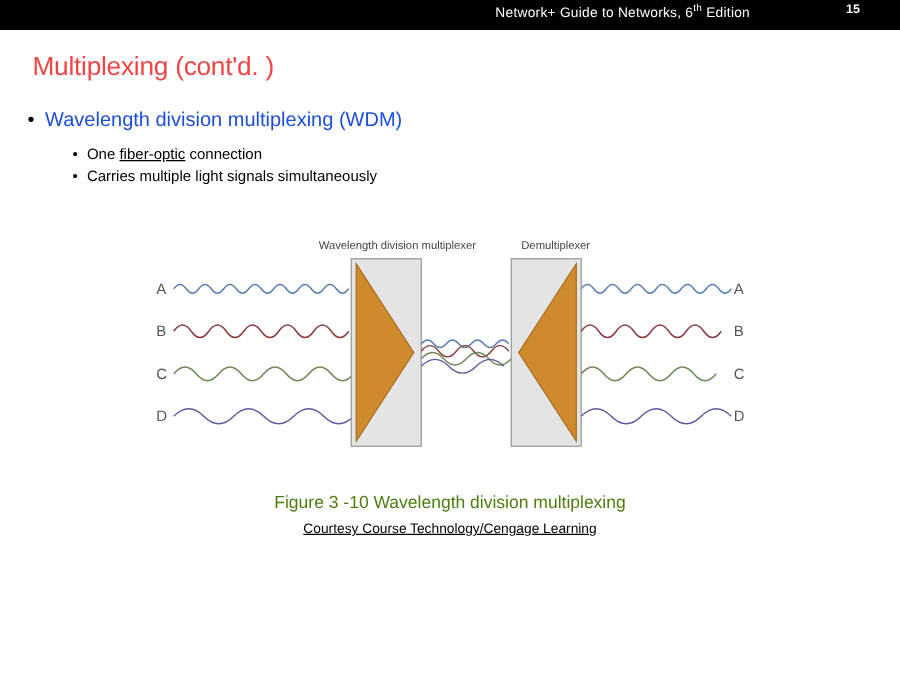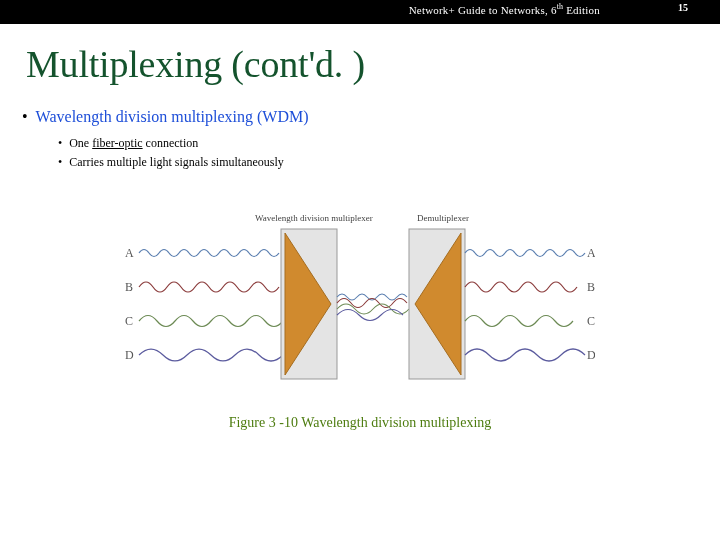--- a/index.html
+++ b/index.html
@@ -2,21 +2,21 @@
 <html><head>
 <meta charset="utf-8">
 <style>
   * { box-sizing: border-box; }
   html, body { margin: 0; padding: 0; }
   .slide {
     width: 720px;
     height: 540px;
     background: #ffffff;
     position: relative;
-    font-family: Liberation Serif, serif;
+    font-family: Liberation Sans, sans-serif;
     overflow: hidden;
   }
   .header-bar {
     background: #000;
     color: #fff;
     height: 24px;
     display: flex;
     align-items: flex-start;
     justify-content: flex-end;
     font-size: 11px;
@@ -30,23 +30,23 @@
   .header-page {
     position: absolute;
     right: 32px;
     top: 2px;
     font-weight: bold;
     font-size: 10px;
     color: #fff;
   }
   .title {
     margin: 18px 16px 0 26px;
-    font-size: 38px;
+    font-size: 21px;
     font-weight: 400;
-    color: #14532d;
+    color: #ef4444;
     letter-spacing: -0.2px;
   }
   .content {
     margin: 22px 0 0 22px;
   }
   .bullet-lvl1 {
     font-size: 16px;
     color: #1d4ed8;
     margin: 16px 0 10px 0;
   }
@@ -148,14 +148,15 @@
       <g fill="none" stroke-width="1.2">
         <path d="M340 44 q5 -7 10 0 t10 0 t10 0 t10 0 t10 0 t10 0 t10 0 t10 0 t10 0 t10 0 t10 0 t10 0" stroke="#5b7fb0"></path>
         <path d="M340 78 q7 -10 14 0 t14 0 t14 0 t14 0 t14 0 t14 0 t14 0 t14 0" stroke="#8a3a3a"></path>
         <path d="M340 112 q9 -11 18 0 t18 0 t18 0 t18 0 t18 0 t18 0" stroke="#6c8a54"></path>
         <path d="M340 146 q12 -12 24 0 t24 0 t24 0 t24 0 t24 0" stroke="#5b5b9e"></path>
       </g>
     </svg>
   </div>
 
   <div class="caption">Figure 3 -10 Wavelength division multiplexing</div>
+  <div class="credit">Courtesy Course Technology/Cengage Learning</div>
 
 </div>
 
 </body></html>

